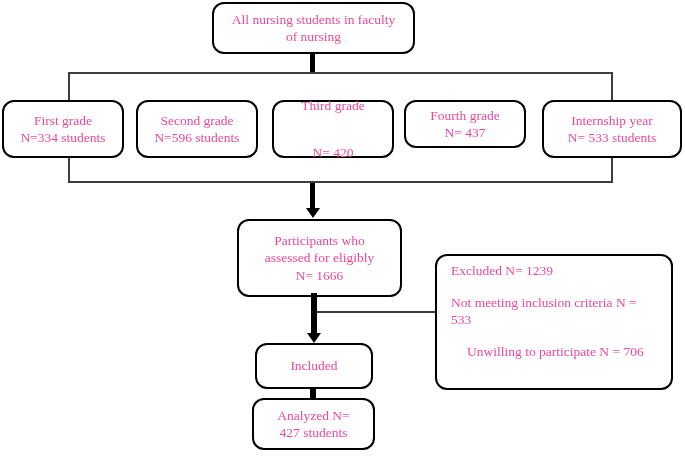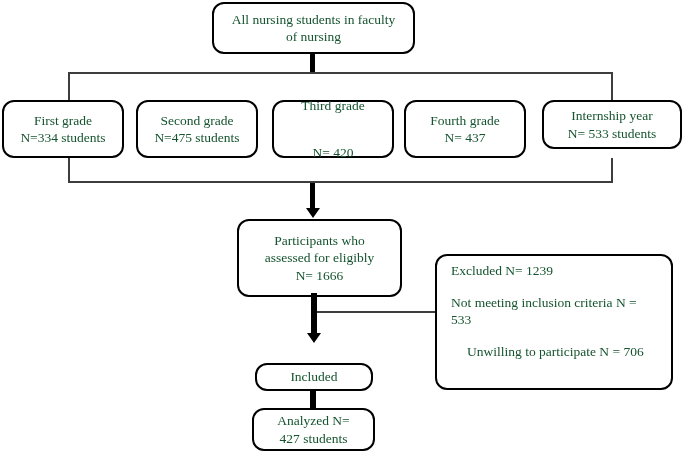--- a/index.html
+++ b/index.html
@@ -24,21 +24,21 @@
     border: 2.5px solid #000000;
     border-radius: 12px;
     background: #ffffff;
     display: flex;
     flex-direction: column;
     align-items: center;
     justify-content: center;
     text-align: center;
     line-height: 1.28;
     font-size: 13.5px;
-    color: #14532d;
+    color: #ec4899;
     padding: 2px 4px;
   }
   .node .line {
     display: block;
     white-space: nowrap;
   }
   .node.left-align {
     align-items: flex-start;
     justify-content: flex-start;
     text-align: left;
@@ -87,31 +87,31 @@
   <div class="hline thin" style="left:68px; top:72px; width:545px; height:2px;"></div>
   <div class="vline thin" style="left:68px; top:72px; width:2px; height:28px;"></div>
   <div class="vline thin" style="left:611px; top:72px; width:2px; height:28px;"></div>
 
   <div class="node" style="left:2px; top:100px; width:122px; height:58px;">
     <span class="line">First grade</span>
     <span class="line">N=334 students</span>
   </div>
   <div class="node" style="left:136px; top:100px; width:122px; height:58px;">
     <span class="line">Second grade</span>
-    <span class="line">N=475 students</span>
+    <span class="line">N=596 students</span>
   </div>
   <div class="node" style="left:272px; top:100px; width:122px; height:58px;gap:30px;">
     <span class="line">Third grade</span>
     <span class="line">N= 420</span>
   </div>
-  <div class="node" style="left:404px; top:100px; width:122px; height:58px;">
+  <div class="node" style="left:404px; top:100px; width:122px; height:48px;">
     <span class="line">Fourth grade</span>
     <span class="line">N= 437</span>
   </div>
-  <div class="node" style="left:542px; top:100px; width:140px; height:49px;">
+  <div class="node" style="left:542px; top:100px; width:140px; height:58px;">
     <span class="line">Internship year</span>
     <span class="line">N= 533 students</span>
   </div>
 
   <div class="vline thin" style="left:68px; top:158px; width:2px; height:25px;"></div>
   <div class="vline thin" style="left:611px; top:158px; width:2px; height:25px;"></div>
   <div class="hline thin" style="left:68px; top:181px; width:545px; height:2px;"></div>
 
   <div class="vline" style="left:310px; top:183px; width:5px; height:26px;"></div>
   <div class="arrowhead" style="left:305.5px; top:208px;"></div>
@@ -126,25 +126,25 @@
   <div class="arrowhead" style="left:307px; top:333px;"></div>
 
   <div class="hline thin" style="left:317px; top:311px; width:121px; height:1.5px;"></div>
 
   <div class="node left-align" style="left:435px; top:254px; width:238px; height:136px;">
     <span class="line">Excluded N= 1239</span>
     <span class="line">Not meeting inclusion criteria N = 533</span>
     <span class="line">Unwilling to participate N = 706</span>
   </div>
 
-  <div class="node" style="left:255px; top:363px; width:118px; height:28px;">
+  <div class="node" style="left:255px; top:343px; width:118px; height:46px;">
     <span class="line">Included</span>
   </div>
 
   <div class="vline" style="left:310px; top:389px; width:6px; height:24px;"></div>
   <div class="arrowhead" style="left:306px; top:412px;"></div>
 
-  <div class="node" style="left:252px; top:408px; width:123px; height:43px;">
+  <div class="node" style="left:252px; top:398px; width:123px; height:52px;">
     <span class="line">Analyzed N=</span>
     <span class="line">427 students</span>
   </div>
 
 </div>
 
 </body></html>

